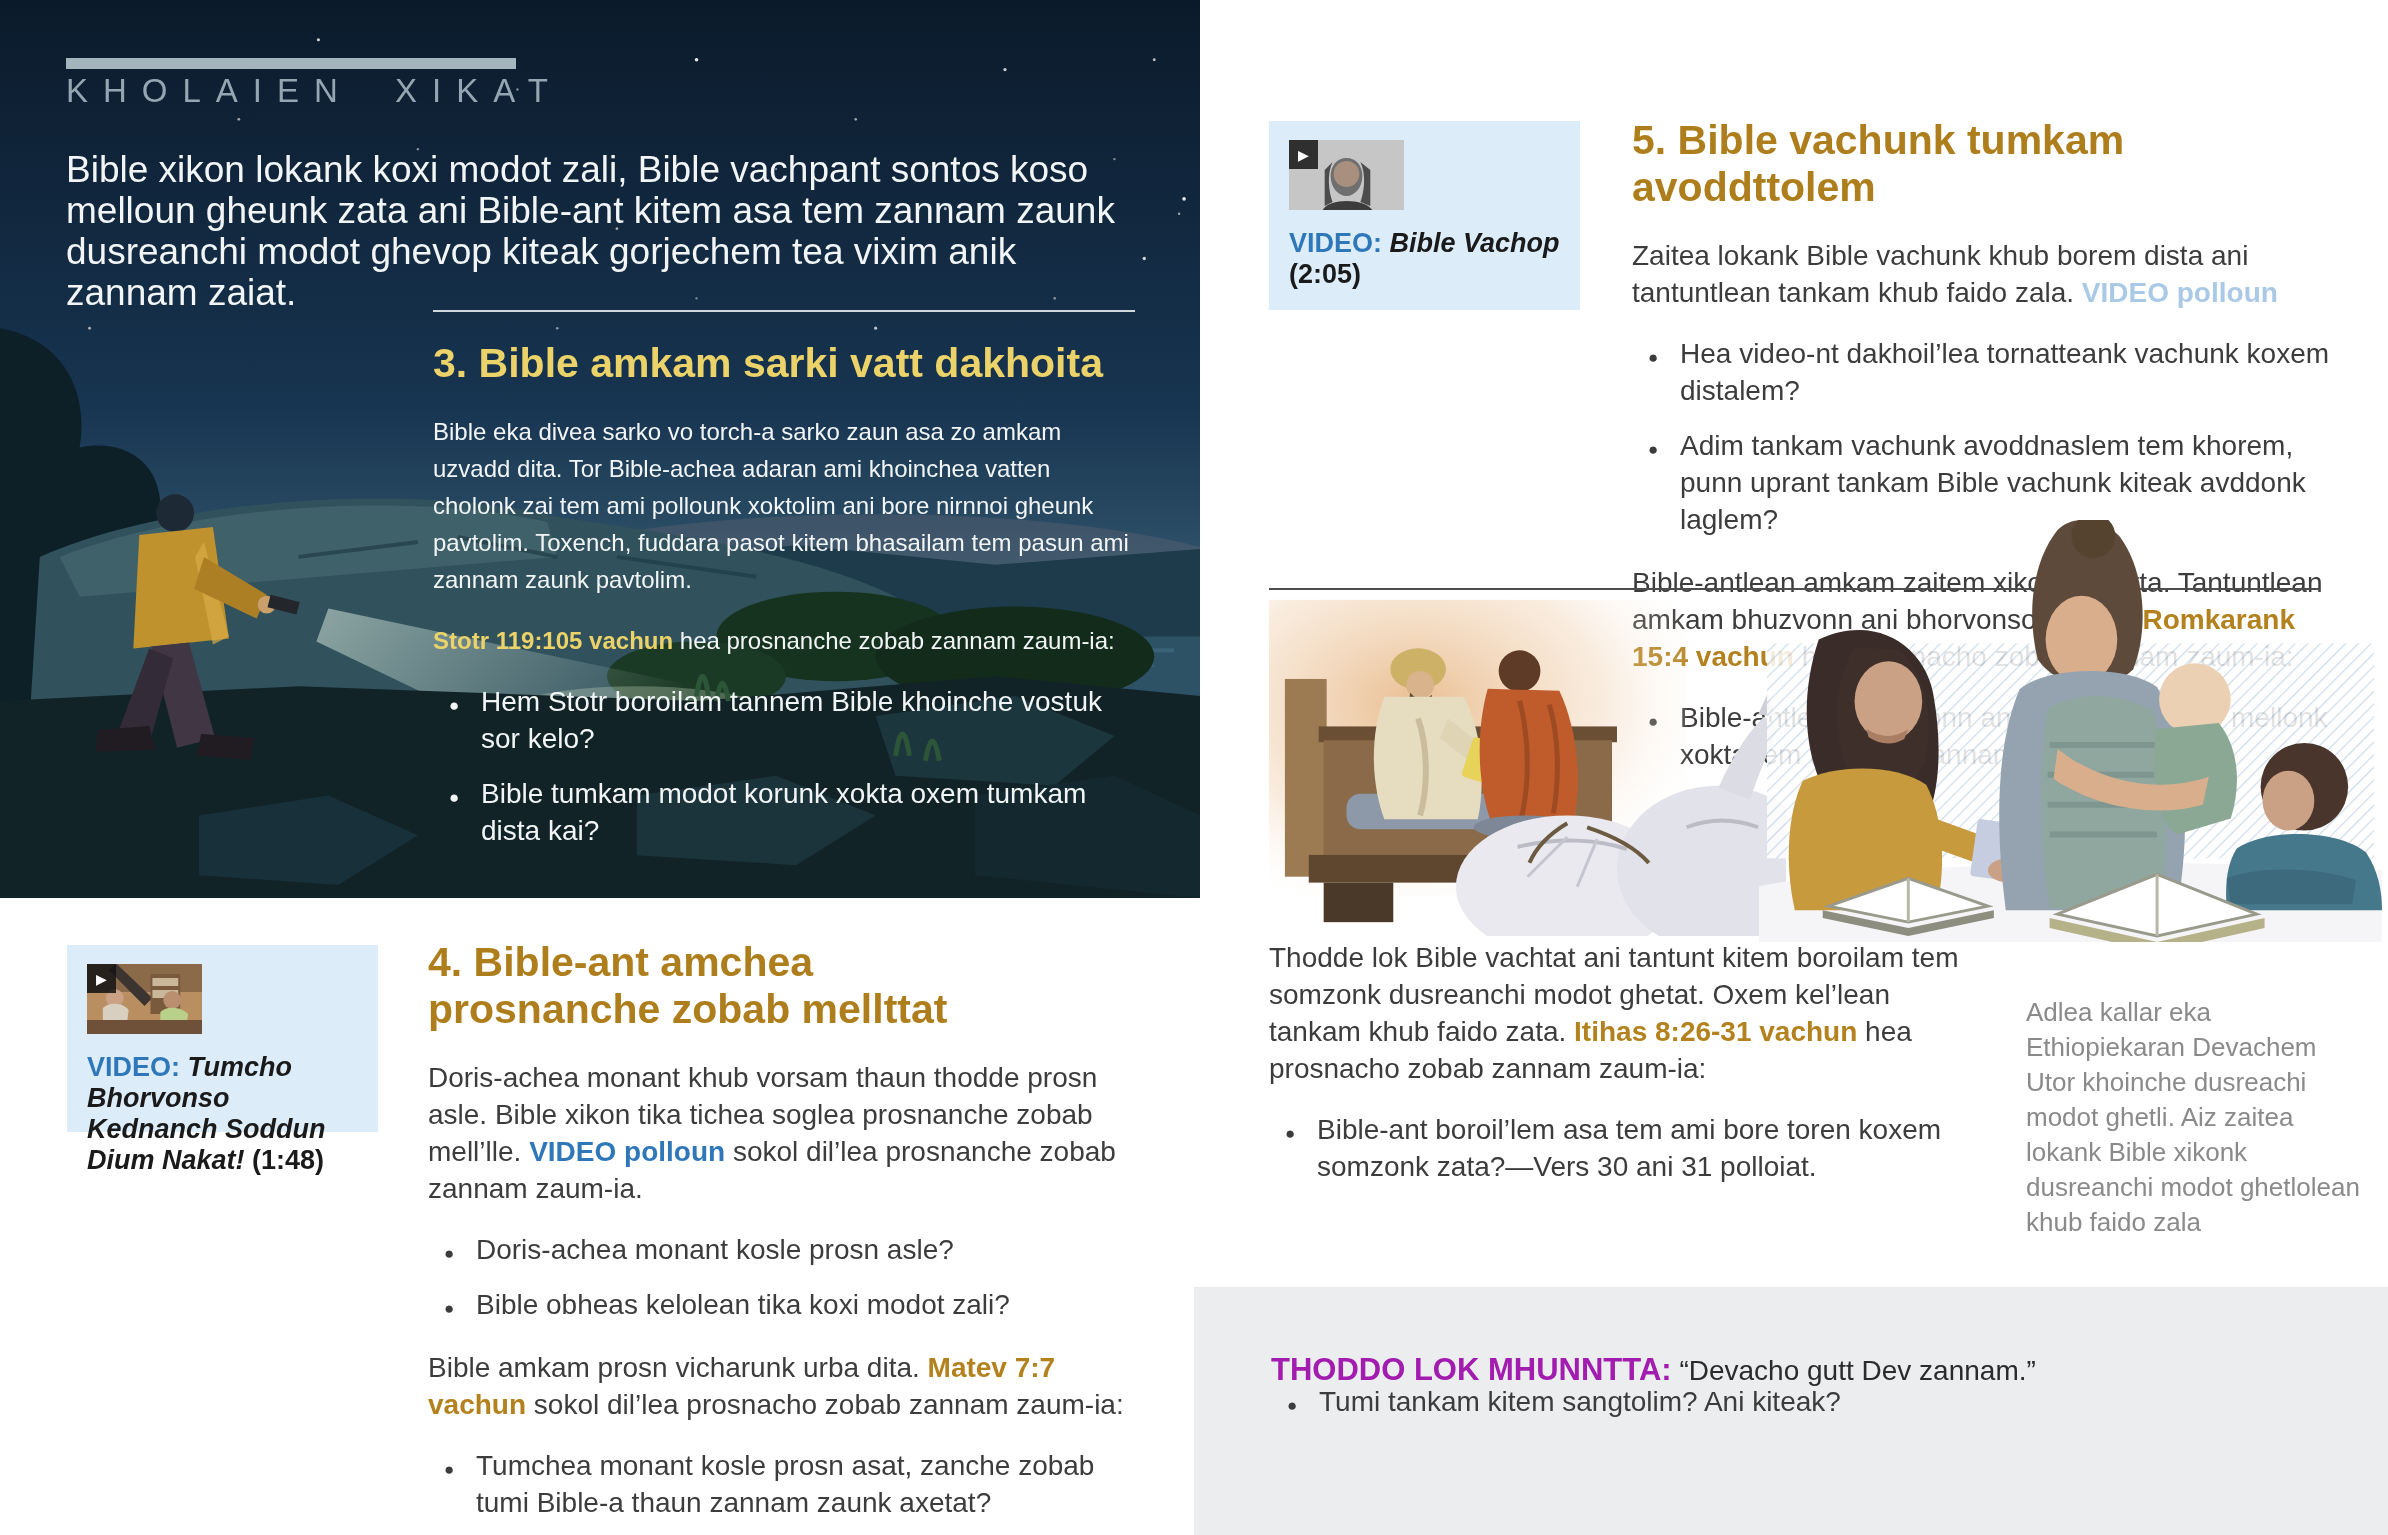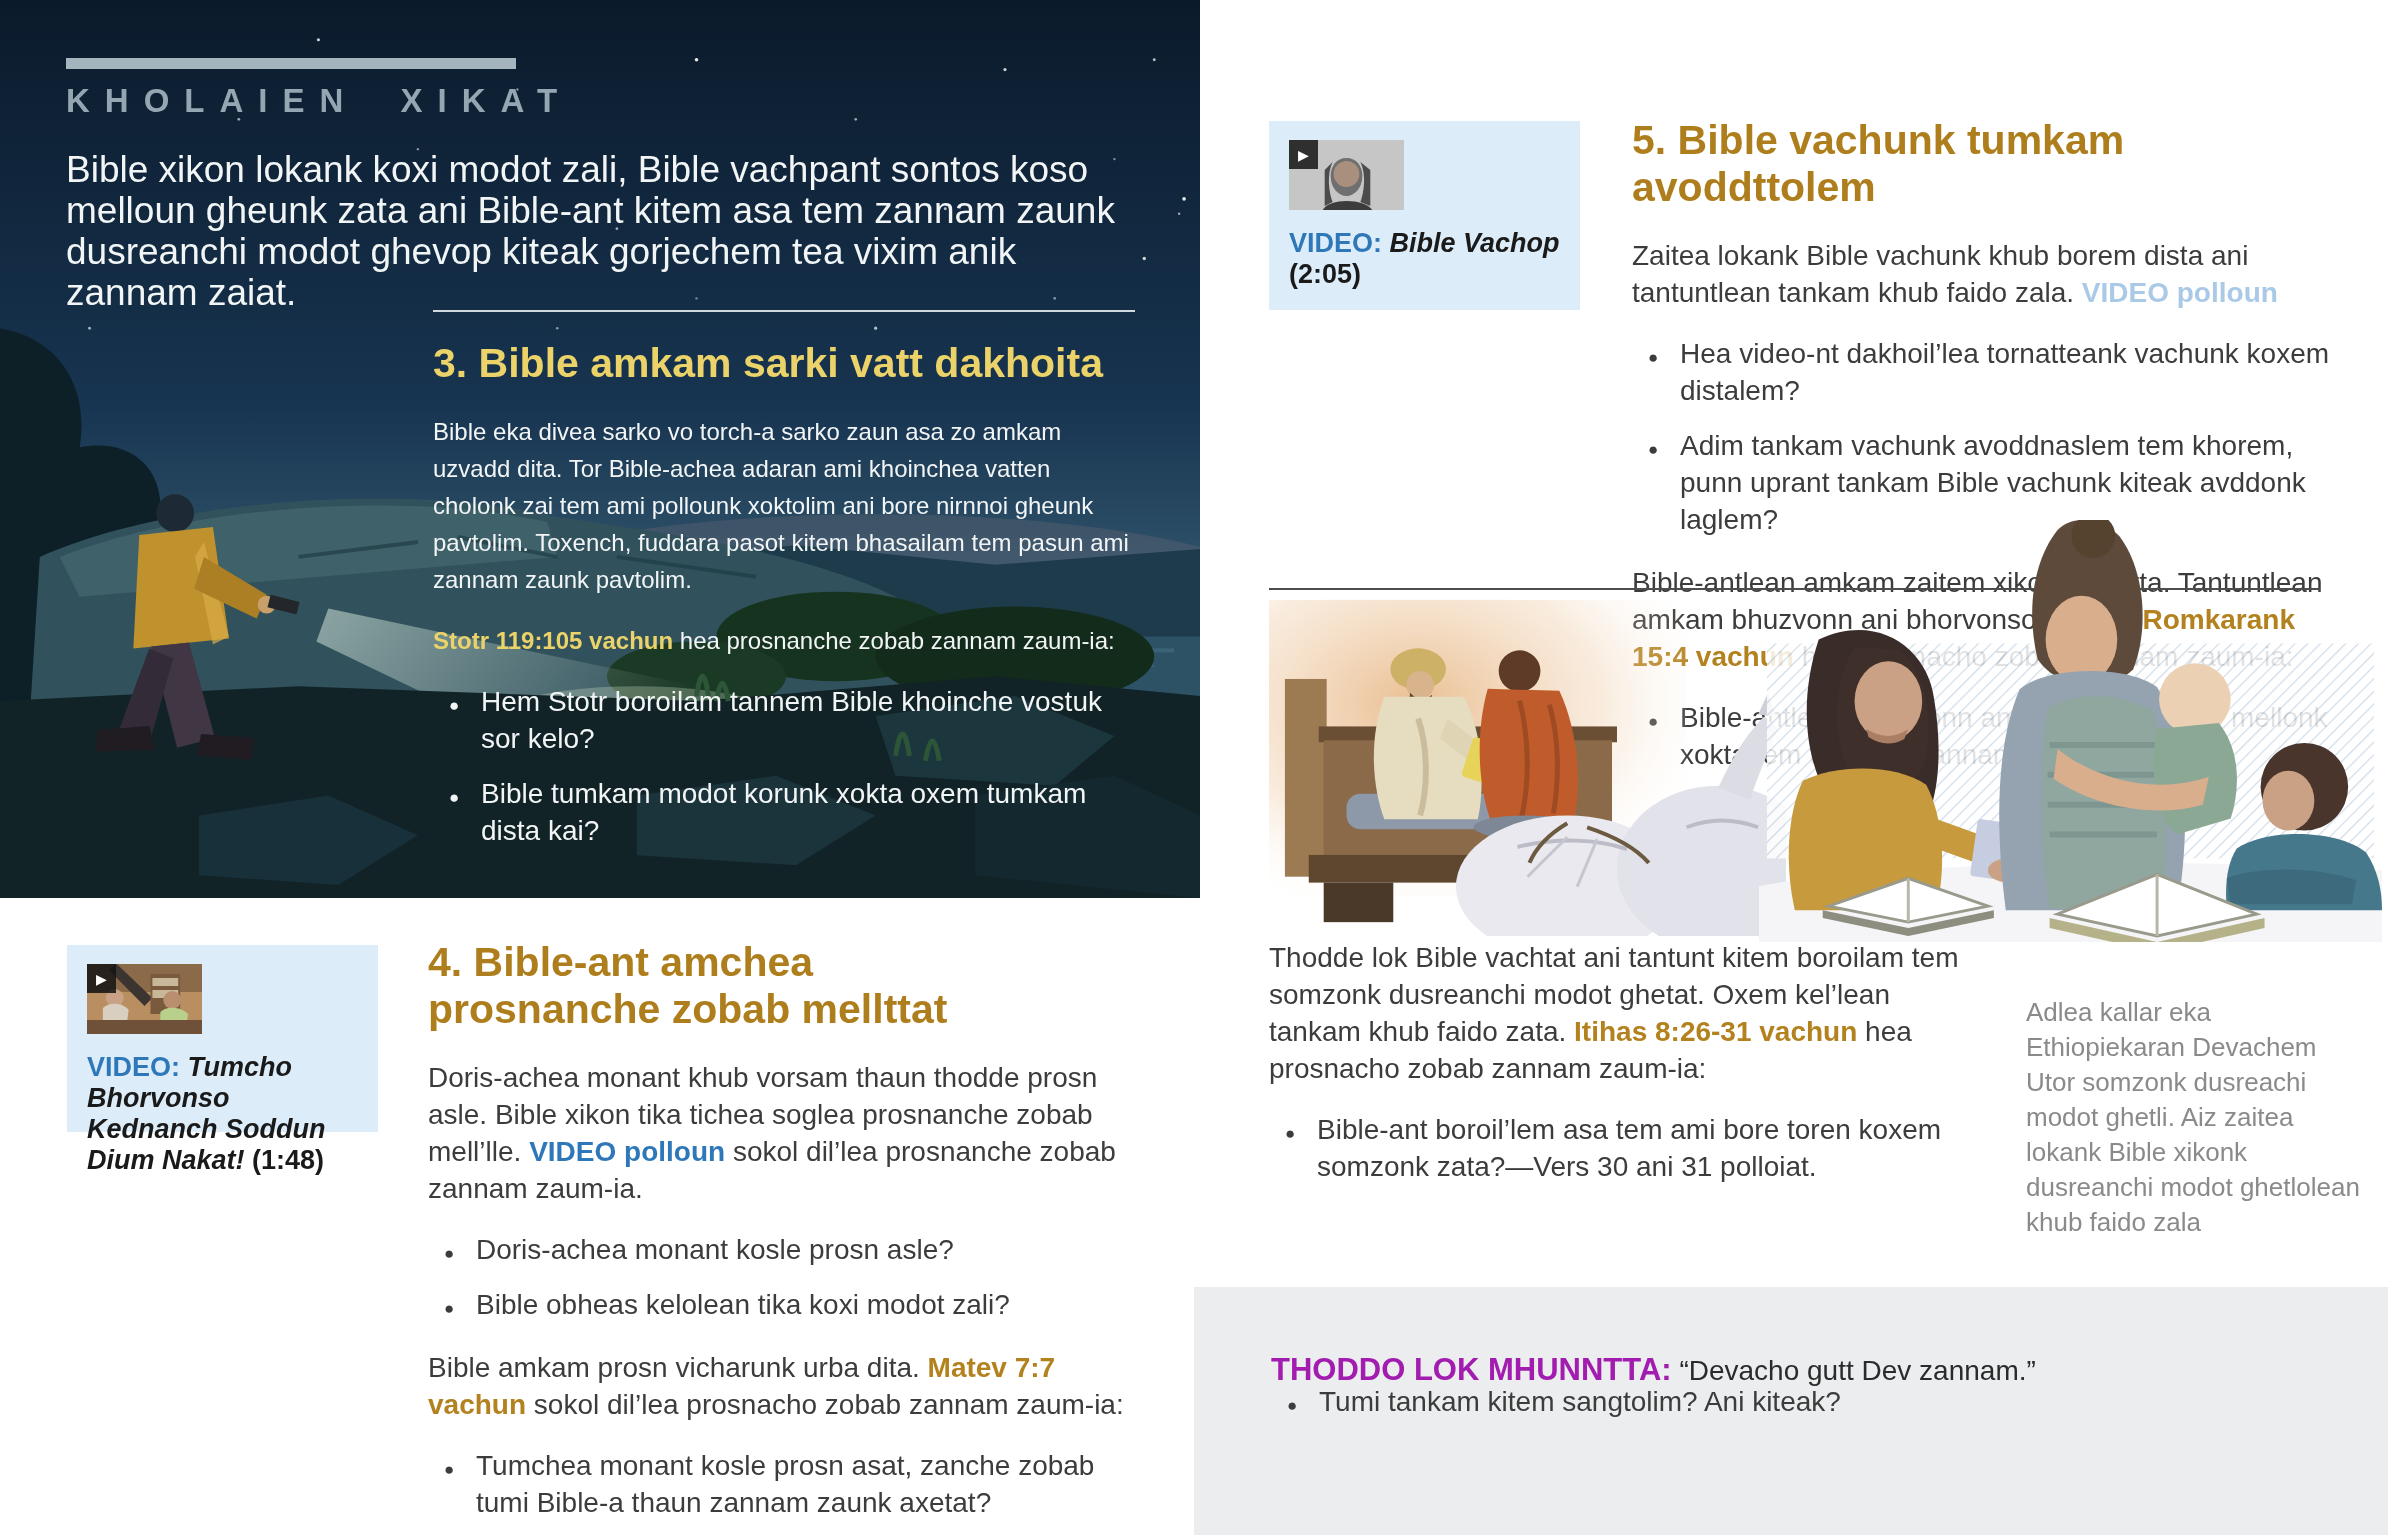--- a/index.html
+++ b/index.html
@@ -4,21 +4,21 @@
 <style>
   html,body{margin:0;padding:0;background:#ffffff;}
   #canvas{position:relative;width:2388px;height:1535px;overflow:hidden;background:#ffffff;
           font-family:"Liberation Sans", sans-serif;color:#3c3c3c;}
   [data-name]{box-sizing:border-box;}
 
   
   .dark-panel{position:absolute;left:0;top:0;width:1200px;height:898px;overflow:hidden;background:#122a40;}
   .dark-panel svg.scene{position:absolute;left:0;top:0;width:100%;height:100%;display:block;}
   .kicker-bar{position:absolute;left:66px;top:58px;width:450px;height:11px;background:#a4b5be;}
-  .kicker{position:absolute;left:66px;top:82px;margin:0;font-size:33px;font-weight:bold;
+  .kicker{position:absolute;left:66px;top:72px;margin:0;font-size:33px;font-weight:normal;
           letter-spacing:15px;word-spacing:18px;color:#93a6b1;}
   .intro{position:absolute;left:66px;top:149px;width:1055px;margin:0;font-size:37px;line-height:41px;
          color:#f2f5f6;font-weight:400;}
   .s3-block{position:absolute;left:433px;top:310px;width:702px;color:#f2f5f6;}
   .s3-rule{height:2px;background:#cfd8dc;border:none;margin:0 0 28px 0;}
   .h-dark{margin:0 0 26px 0;font-size:41px;line-height:47px;font-weight:bold;color:#ebd369;}
   .body-dark{margin:0 0 24px 0;font-size:24px;line-height:37px;}
   .ref-dark{color:#ebd369;font-weight:bold;}
 
   
@@ -316,21 +316,21 @@
     </ul>
   </section>
 
   <section class="s6-block" data-name="section-6">
     <p class="body" data-name="section-6-body"><span data-name="section-6-body-text">Thodde lok Bible vachtat ani tantunt kitem boroilam tem somzonk dusreanchi modot ghetat. Oxem kel’lean tankam khub faido zata. </span><span class="ref-gold" data-name="scripture-link-itihas">Itihas 8:26-31 vachun</span><span data-name="section-6-body-rest"> hea prosnacho zobab zannam zaum-ia:</span></p>
     <ul class="qs" data-name="section-6-questions">
       <li data-name="question-item">Bible-ant boroil’lem asa tem ami bore toren koxem somzonk zata?—Vers 30 ani 31 polloiat.</li>
     </ul>
   </section>
 
-  <p class="pic-caption" data-name="illustration-caption">Adlea kallar eka Ethiopiekaran Devachem Utor somzonk dusreachi modot ghetli. Aiz zaitea lokank Bible xikonk dusreanchi modot ghetlolean khub faido zala</p>
+  <p class="pic-caption" data-name="illustration-caption">Adlea kallar eka Ethiopiekaran Devachem Utor khoinche dusreachi modot ghetli. Aiz zaitea lokank Bible xikonk dusreanchi modot ghetlolean khub faido zala</p>
 
   <div class="review-box" data-name="review-box">
     <p class="review-line" data-name="review-heading-line"><span class="rhead" data-name="review-heading">THODDO LOK MHUNNTTA:</span> <span data-name="review-quote">“Devacho gutt Dev zannam.”</span></p>
     <ul class="qs" data-name="review-questions">
       <li data-name="question-item">Tumi tankam kitem sangtolim? Ani kiteak?</li>
     </ul>
   </div>
 
 </div>
 

